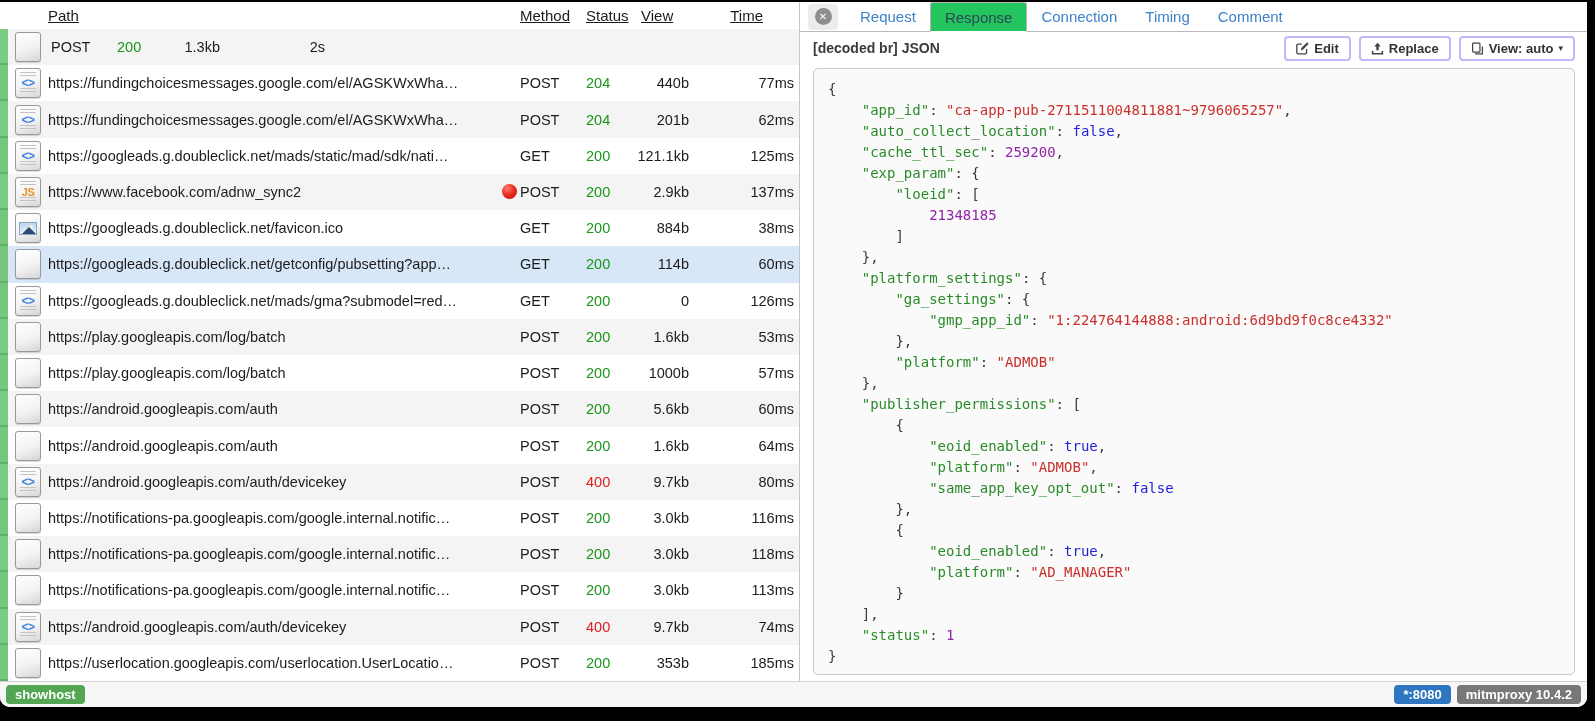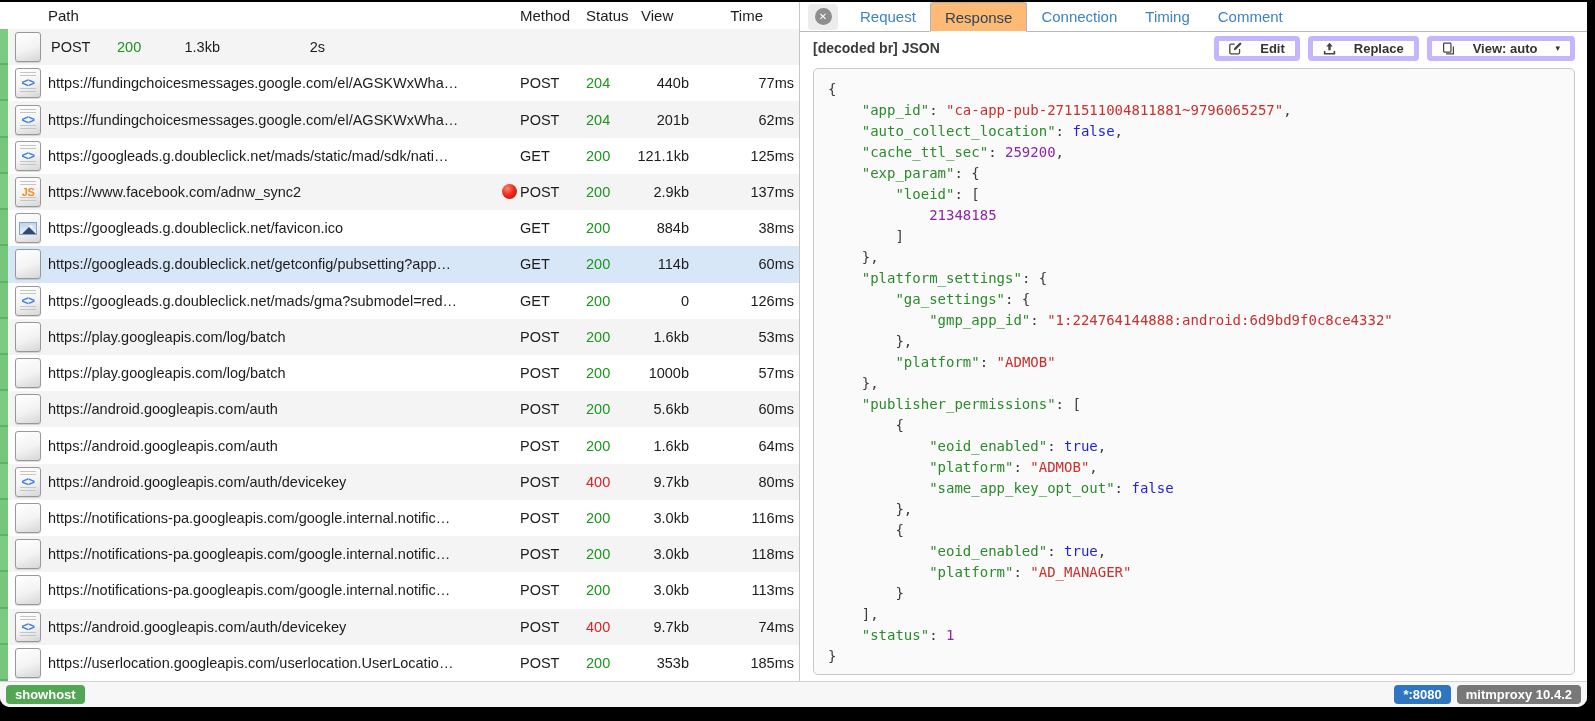--- a/index.html
+++ b/index.html
@@ -6,21 +6,21 @@
   html,body { width:1595px; height:721px; overflow:hidden; background:#000;
               font-family:"Liberation Sans","DejaVu Sans",sans-serif; }
   .window { position:absolute; left:0; top:2px; width:1587px; height:705px;
             background:#fff; border-radius:0 0 10px 10px; overflow:hidden; }
   .main { position:absolute; top:0; left:0; right:0; bottom:26px; display:flex; }
 
   
   .flows { width:800px; flex:none; display:flex; flex-direction:column;
            border-right:1px solid #c6c6c6; background:#fff; }
   .flow-header { height:27px; flex:none; display:flex; align-items:center;
-                 font-size:15px; color:#1c1c1e; font-weight:500; background:#fff; }
+                 font-size:15px; color:#1c1c1e; font-weight:500; background:#fff;text-decoration:underline; }
   .flow-list { flex:1; display:flex; flex-direction:column; overflow:hidden; }
   .frow { flex:1; display:flex; align-items:center; background:#fff; font-size:14.5px; color:#1c1c1e; }
   .frow.odd { background:#f4f4f4; }
   .frow.selected { background:#d8e7f7; }
 
   .col-mark { width:8px; flex:none; align-self:stretch; }
   .frow .col-mark { background:#76c67c; border-bottom:2px solid #5fb269; }
   .frow.odd .col-mark { background:#7ccb82; }
   .col-icon { width:40px; flex:none; display:flex; justify-content:center; }
   .col-path { width:470px; flex:1 1 auto; min-width:0; display:flex; align-items:center; }
@@ -58,28 +58,28 @@
   
   .detail { flex:1; display:flex; flex-direction:column; background:#fff; min-width:0; }
   .tabbar { height:30px; flex:none; display:flex; align-items:stretch;
             padding-left:8px; border-bottom:1px solid #b9b9b9; background:#fff; }
   .closebox { align-self:center; width:30px; height:26px; border-radius:4px; background:#ececec;
               display:flex; align-items:center; justify-content:center; margin-right:8px; cursor:pointer; }
   .closecircle { width:17px; height:17px; border-radius:50%; background:#8e8e8e; color:#fff;
                  font-size:10px; font-weight:bold; display:flex; align-items:center; justify-content:center; }
   .tab { padding:0 14px; display:flex; align-items:center; font-size:15px; color:#3d82c8; cursor:pointer; }
   .tab.active { border:1px solid #b3b3b3; border-bottom:1px solid #fff; margin-bottom:-1px;
-                border-radius:3px 3px 0 0; color:#2f4456; background:#fdba74; }
+                border-radius:3px 3px 0 0; color:#2f4456; background:#22c55e; }
 
   .metarow { height:30px; flex:none; display:flex; align-items:center; padding:2px 12px 0 13px; }
   .metalabel { font-weight:bold; font-size:14px; color:#3a3a3a; }
   .metaspacer { flex:1; }
   .btnrow { display:flex; gap:8px; }
-  .tbtn { height:25px; padding:0 10px; border:5px solid #c4b5fd; border-radius:4px; background:#fff;
-          font-size:13px; font-weight:600; color:#333; display:flex; align-items:center; gap:18px; cursor:pointer;
+  .tbtn { height:25px; padding:0 10px; border:2px solid #c4b5fd; border-radius:4px; background:#fff;
+          font-size:13px; font-weight:600; color:#333; display:flex; align-items:center; gap:5px; cursor:pointer;
           font-family:"Liberation Sans","DejaVu Sans",sans-serif; }
   .tbtn svg { display:block; }
   .caret { font-size:9px; color:#333; }
 
   .jsonbox { flex:1; margin:6px 12px 6px 13px; border:1px solid #c9c9c9; border-radius:5px;
              background:#fafafa; overflow:hidden; padding:10px 0 0 14px; }
   .jsonbox .cl { font-family:"DejaVu Sans Mono","Liberation Mono",monospace;
                  font-size:14px; line-height:21px; white-space:pre; color:#333; }
 
   

